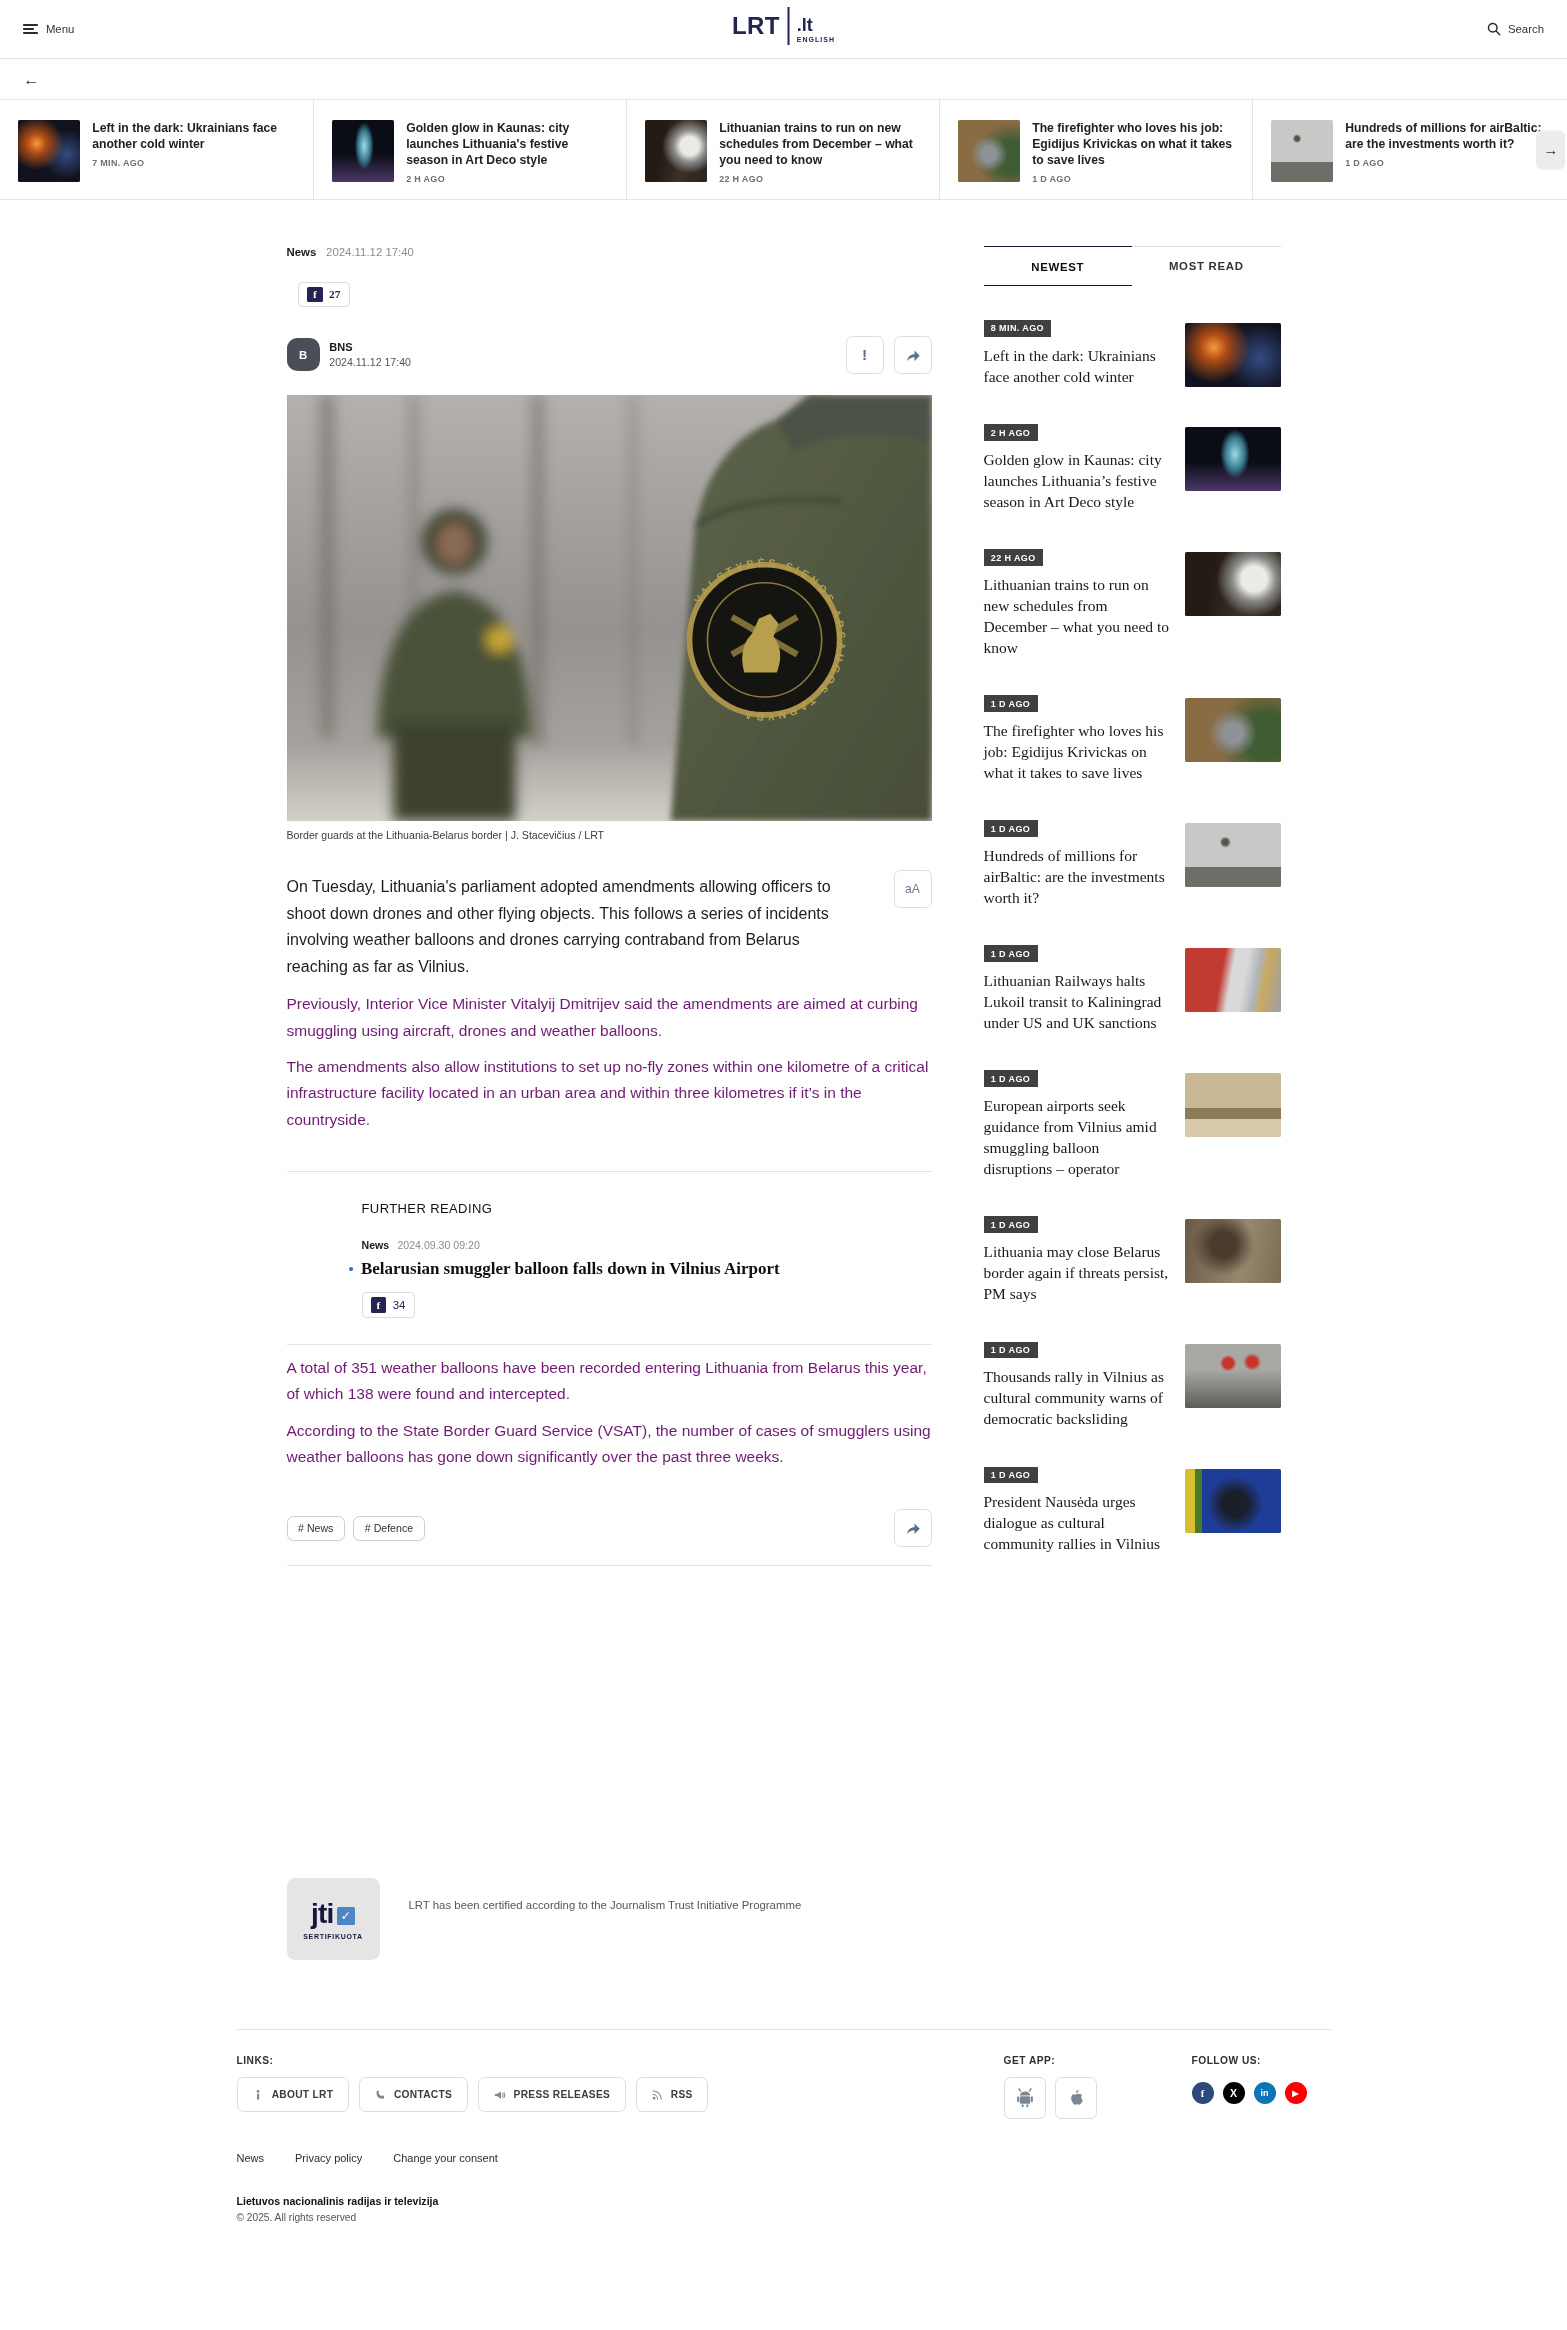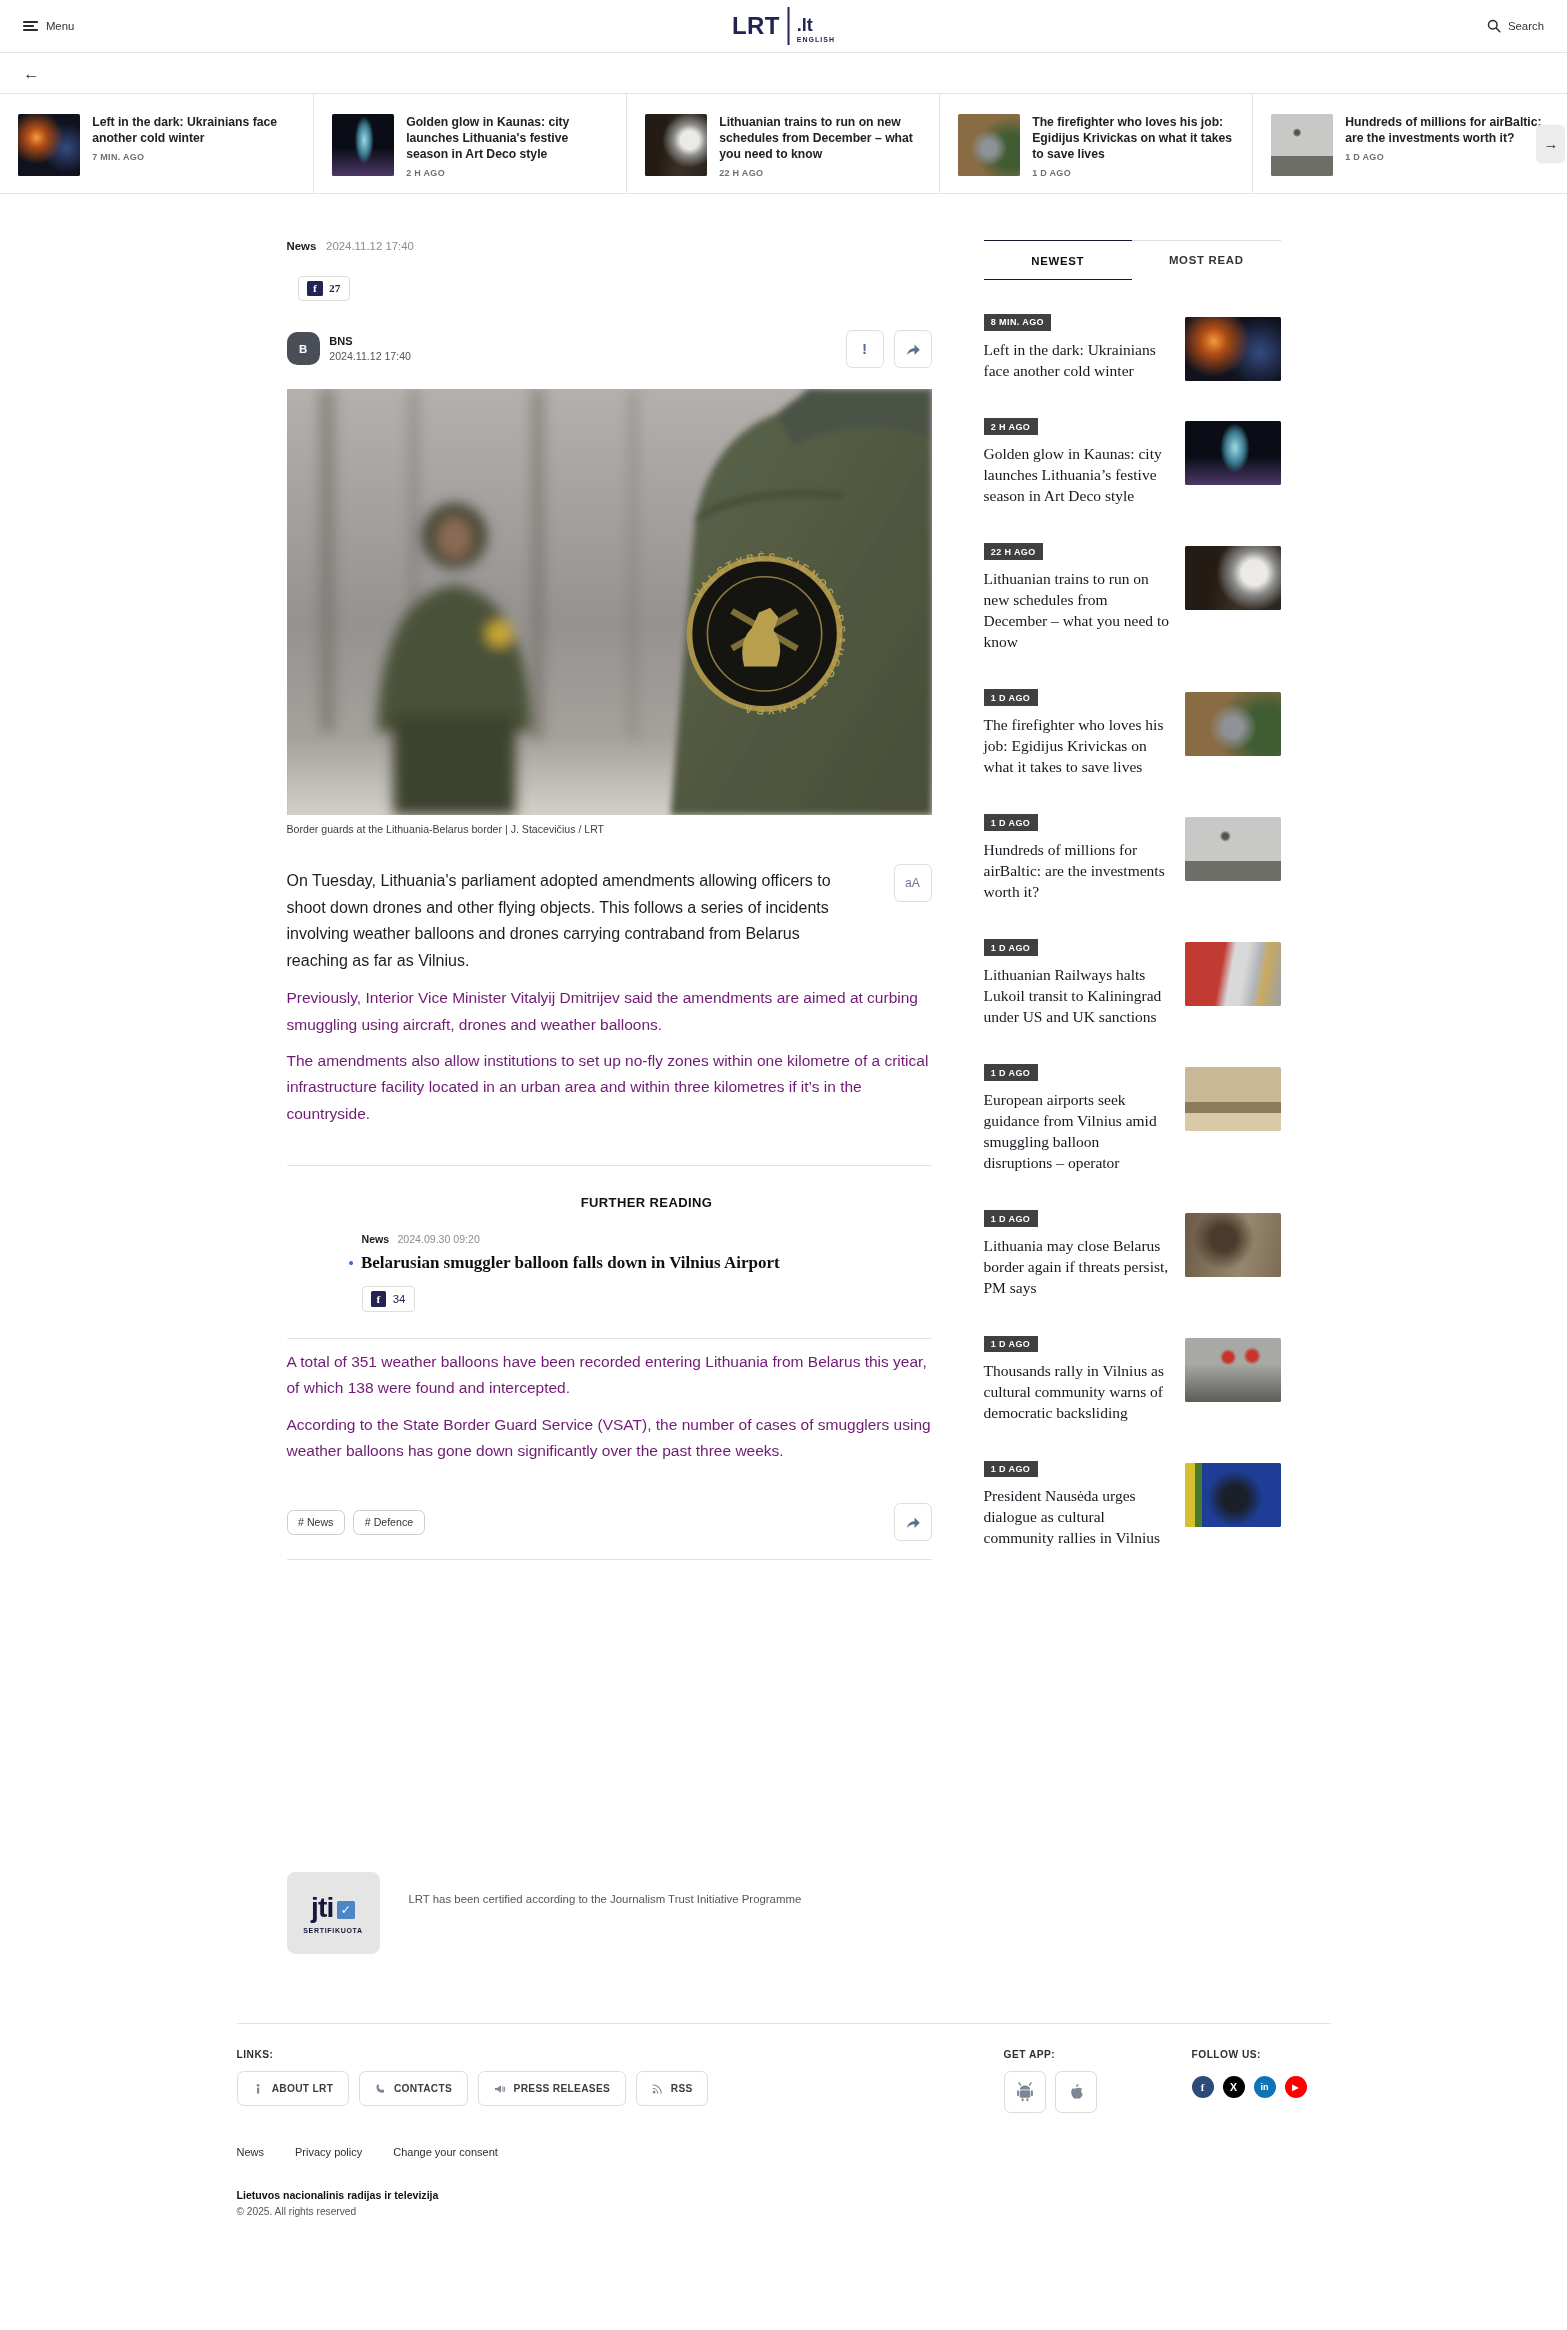--- a/index.html
+++ b/index.html
@@ -6,21 +6,21 @@
   body {
     width: 1567px;
     background: #fff;
     color: #1c1c1c;
     font-family: "Liberation Sans", sans-serif;
     -webkit-font-smoothing: antialiased;
   }
 
   
   .topbar {
-    height: 53px; display: flex; align-items: center;
+    height: 59px; display: flex; align-items: center;
     padding: 0 23px; border-bottom: 0.8px solid #e4e4e4; position: relative;
   }
   .menu-wrap { display: flex; align-items: center; gap: 8.2px; cursor: pointer; }
   .hamburger { width: 14.7px; display: flex; flex-direction: column; gap: 2.4px; }
   .hamburger span { display: block; height: 2px; background: #2c2c2c; border-radius: 0.8px; }
   .hamburger span:nth-child(2) { width: 11.4px; }
   .menu-label, .search-label { font-size: 11.4px; color: #333; }
   .logo { position: absolute; left: 50%; transform: translateX(-50%); top: 6.5px;
           display: flex; align-items: stretch; gap: 7.3px; }
   .logo-lrt { font-size: 24px; font-weight: bold; color: #232453; letter-spacing: 0.4px; line-height: 38px; }
@@ -84,21 +84,21 @@
 
   .lead-wrap { position: relative; margin-top: 33px; }
   .font-btn { position: absolute; right: 0; top: -3.3px; width: 38px; height: 38px;
               border: 0.8px solid #ddd; border-radius: 6.5px; background: #fff; cursor: pointer;
               font-size: 12.2px; color: #6e7b91; }
   p.lead { font-size: 16px; line-height: 1.68; color: #1e1e1e; padding-right: 85px; }
   p.body-p { font-size: 15.5px; line-height: 1.7; color: #701a75; margin-top: 10px; }
 
   .fr { margin: 38px 0 8.2px; border-top: 0.8px solid #e3e3e3; border-bottom: 0.8px solid #e3e3e3;
         padding: 29px 0 26px 75px; }
-  .fr-head { font-size: 13px; font-weight: bold; letter-spacing: 0.4px; color: #111; text-align: center; }
+  .fr-head { font-size: 13px; font-weight: normal; letter-spacing: 0.4px; color: #111; }
   .fr-meta { display: flex; gap: 8.2px; font-size: 10.6px; margin-top: 23px; }
   .fr-cat { font-weight: bold; color: #1a1a1a; }
   .fr-date { color: #8c8c8c; }
   .fr-title-row { display: flex; align-items: baseline; margin-top: 8.2px; margin-left: -13px; }
   .fr-bullet { color: #2f6fdb; font-size: 14.7px; margin-right: 7.3px; }
   .fr-title { font-family: "Liberation Serif", serif; font-weight: bold; font-size: 17px; color: #101010; cursor: pointer; }
   .fr .fbbox { margin-left: 0; margin-top: 13px; vertical-align: 0; }
 
   .tags-row { display: flex; align-items: center; margin-top: 39px; }
   .tag { border: 0.8px solid #ccc; border-radius: 6.5px; padding: 5.7px 10.6px; font-size: 10.6px;

